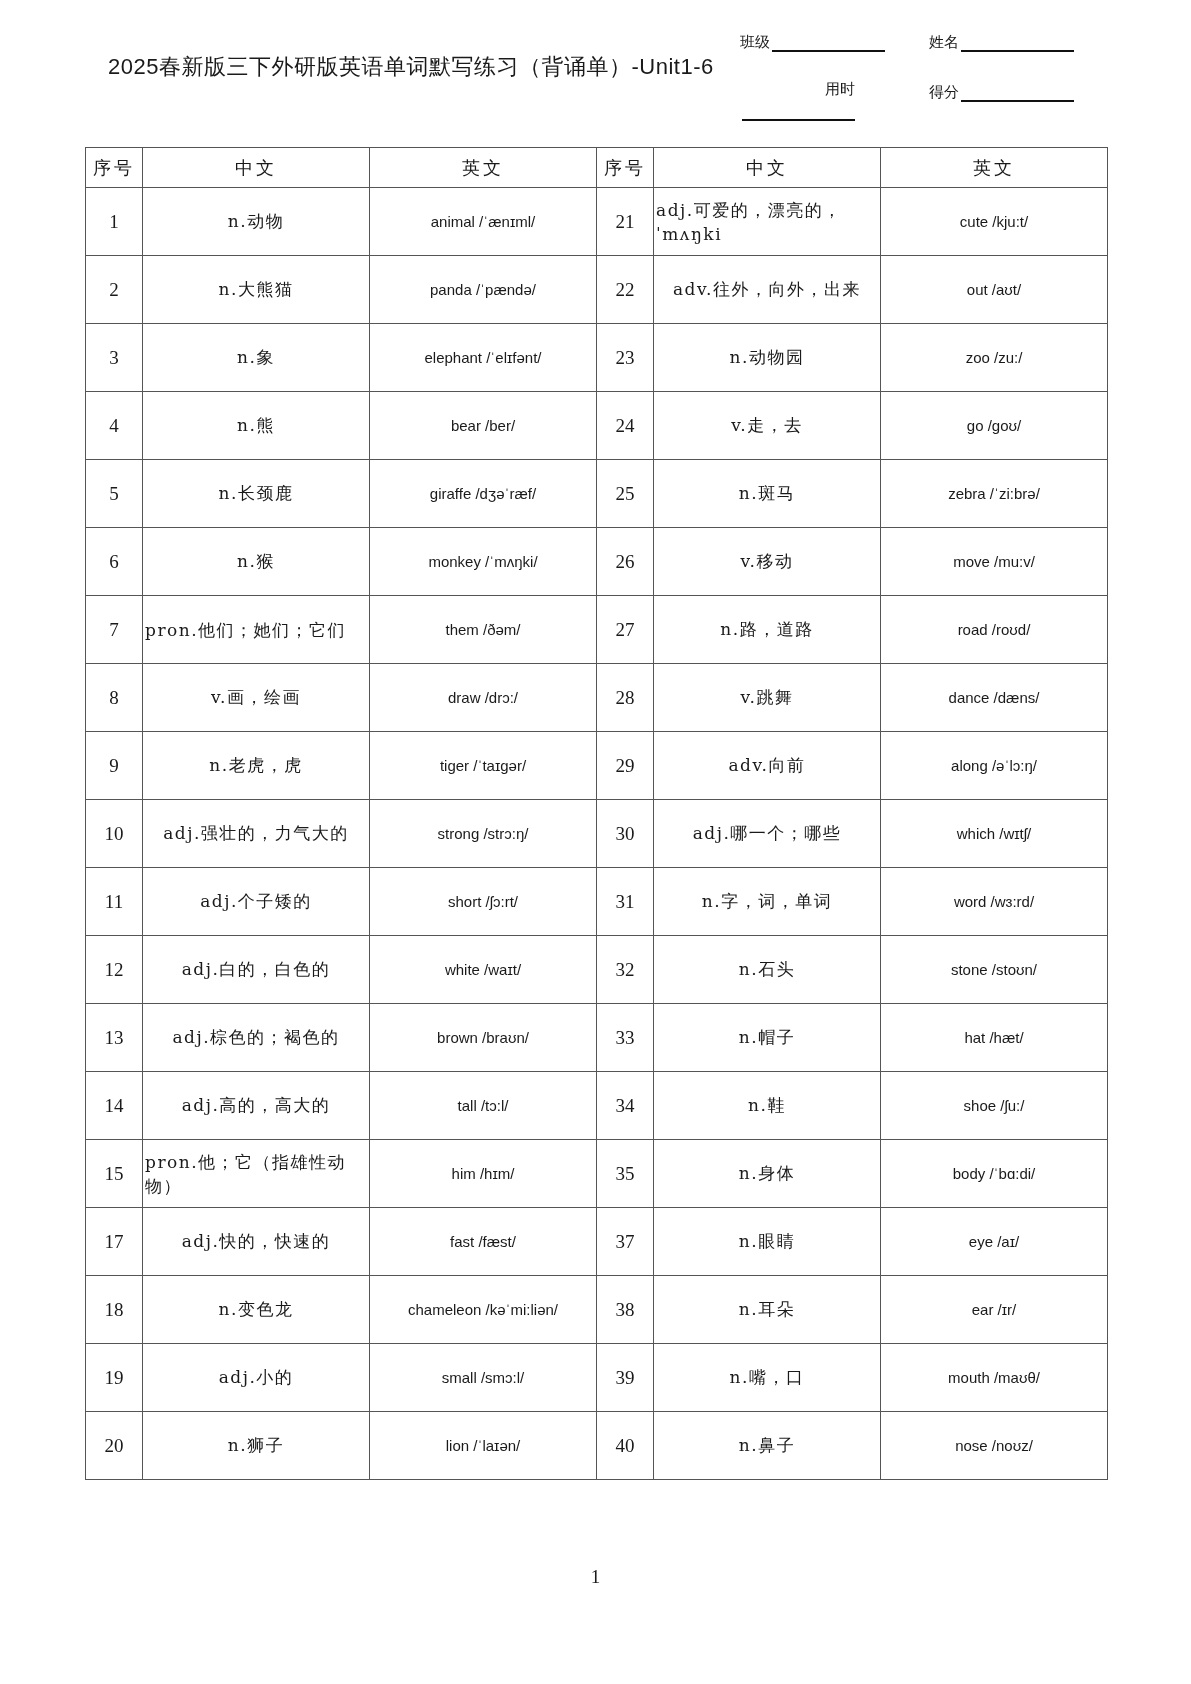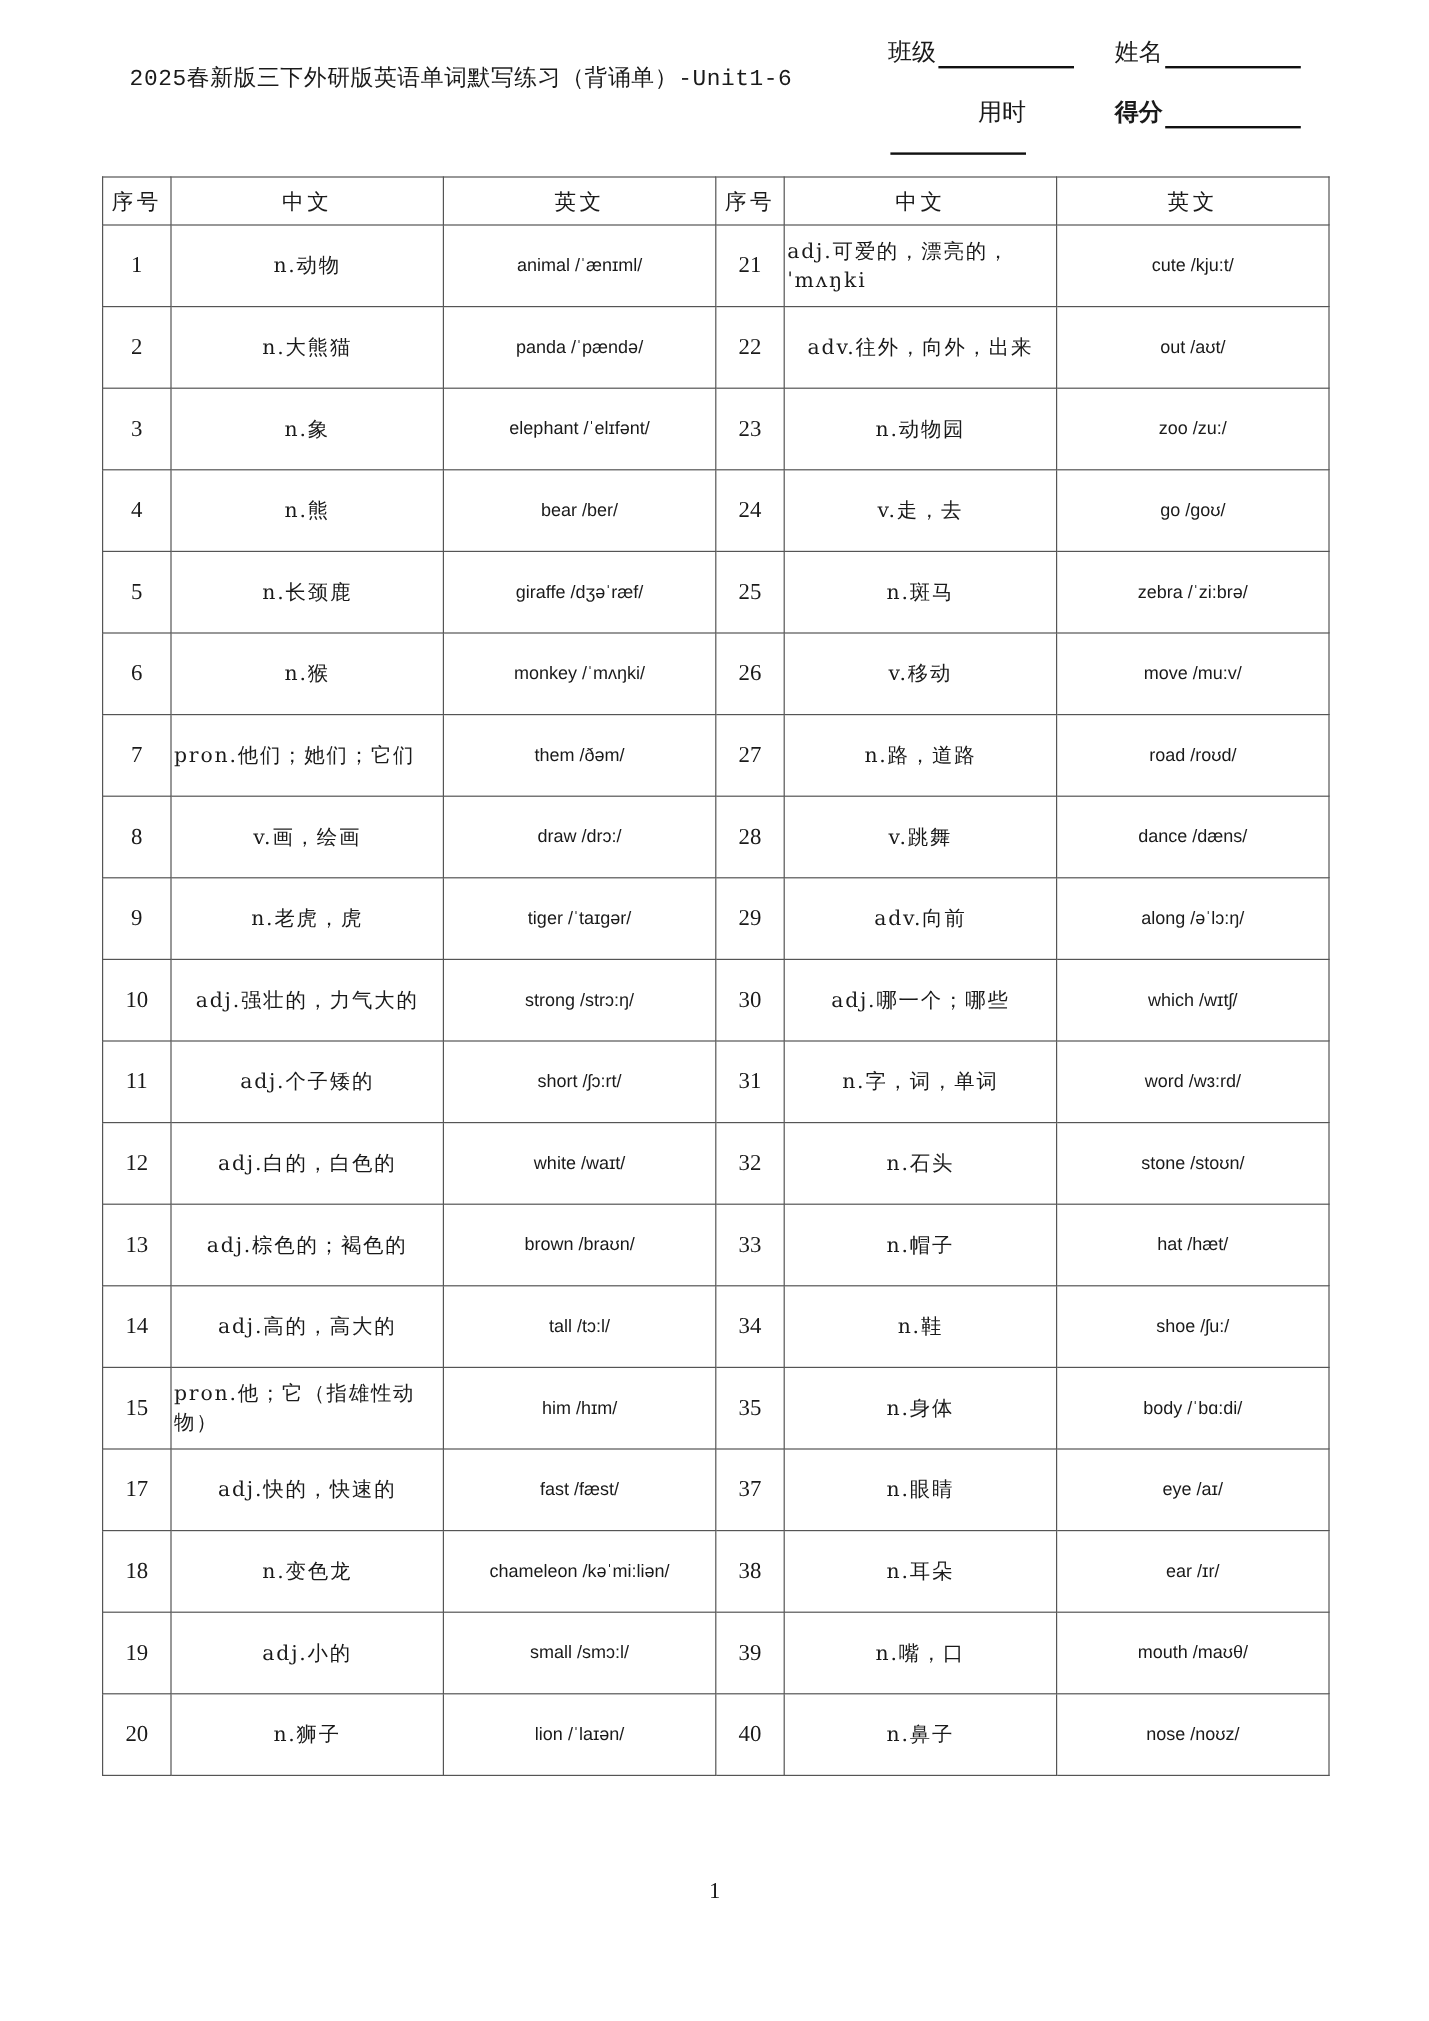--- a/index.html
+++ b/index.html
@@ -1,26 +1,26 @@
 <!DOCTYPE html>
 <html><head>
   <meta charset="utf-8">
   <style>
     html, body { margin:0; padding:0; background:#ffffff; }
     body { width:1191px; height:1684px; position:relative; overflow:hidden;
            font-family:"DejaVu Serif","Liberation Serif",serif; color:#1a1a1a; }
-    .title { position:absolute; left:108px; top:52px; font-size:19px; letter-spacing:0.5px;
-             font-family:Liberation Mono, monospace; white-space:nowrap; }
-    .field { position:absolute; font-size:20px; font-family:"Liberation Serif","DejaVu Serif",serif;
+    .title { position:absolute; left:108px; top:52px; font-size:22px; letter-spacing:0.5px;
+             font-family:Liberation Sans, sans-serif; white-space:nowrap; }
+    .field { position:absolute; font-size:15px; font-family:"Liberation Serif","DejaVu Serif",serif;
              display:flex; align-items:flex-end; white-space:nowrap; }
     .field .line { display:inline-block; width:113px; border-bottom:2px solid #111; height:20px; margin-left:2px; }
     .f-class { left:740px; top:30px; }
     .f-name  { left:929px; top:30px; }
     .f-time  { left:740px; top:80px;flex-direction:column; }
-    .f-score { left:929px; top:80px;font-weight:bold; }
+    .f-score { left:929px; top:80px; }
 
     table.vocab { position:absolute; left:85px; top:147px; width:1021px; border-collapse:collapse;
                   table-layout:fixed; }
     table.vocab td, table.vocab th { border:1px solid #555; padding:0; text-align:center; vertical-align:middle;
                   font-weight:normal; }
     table.vocab th { height:39px; font-size:18px; font-family:"DejaVu Serif","Liberation Serif",serif; letter-spacing:3px; }
     table.vocab td { height:67px; }
     .c-no { width:56px; font-size:19px; font-family:"Liberation Serif","DejaVu Serif",serif; }
     .c-cn { width:226px; font-size:17px; font-family:"DejaVu Serif","Liberation Serif",serif; letter-spacing:1.5px; }
     .c-en { width:226px; font-size:15px; font-family:Liberation Sans, sans-serif; }

